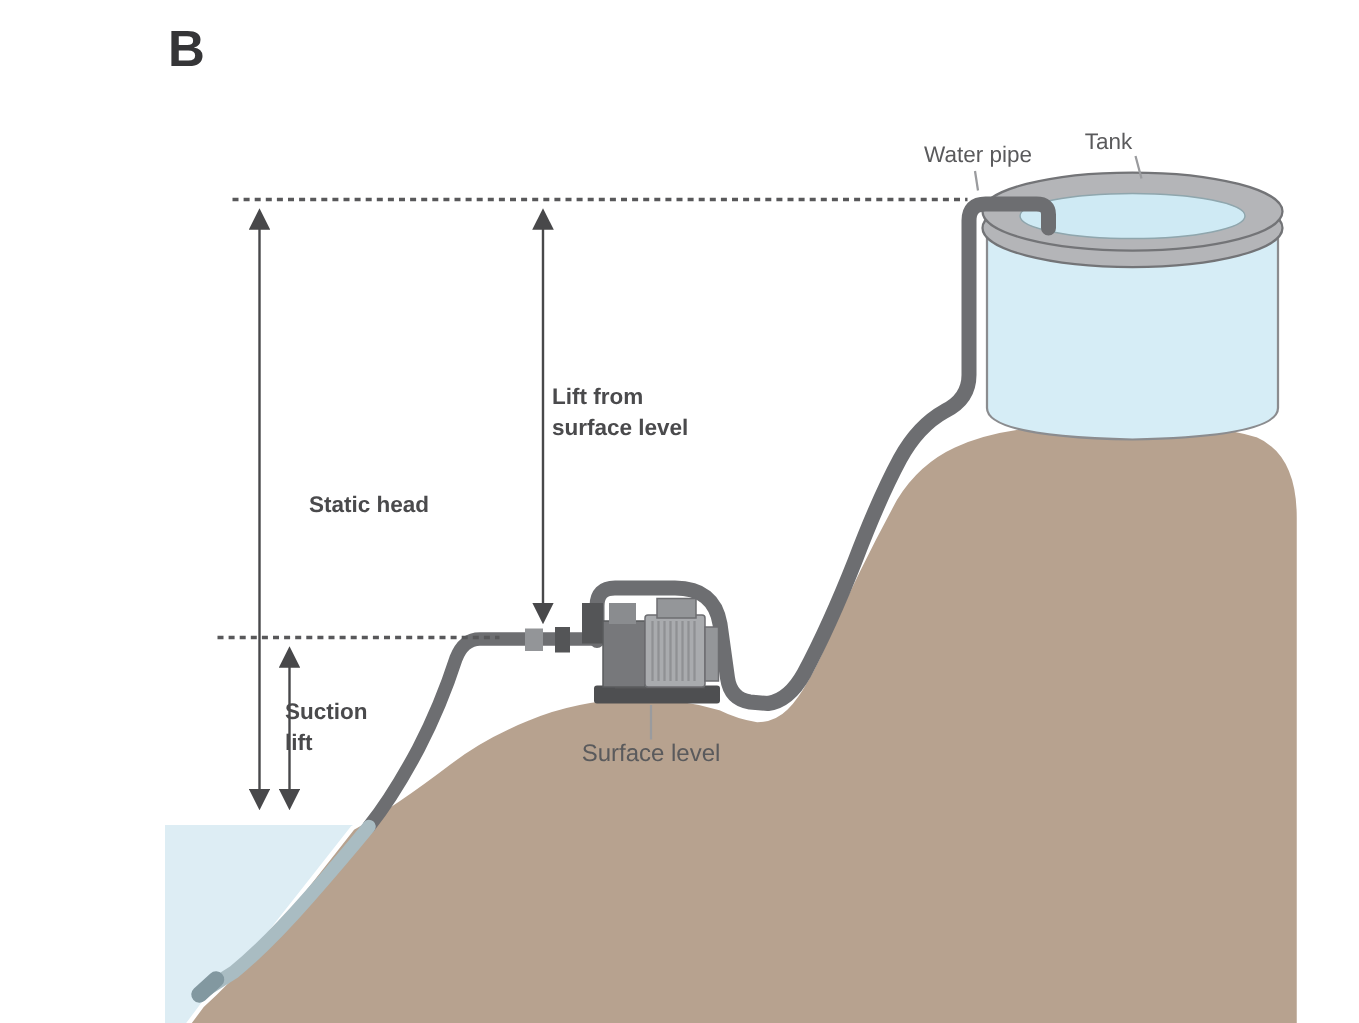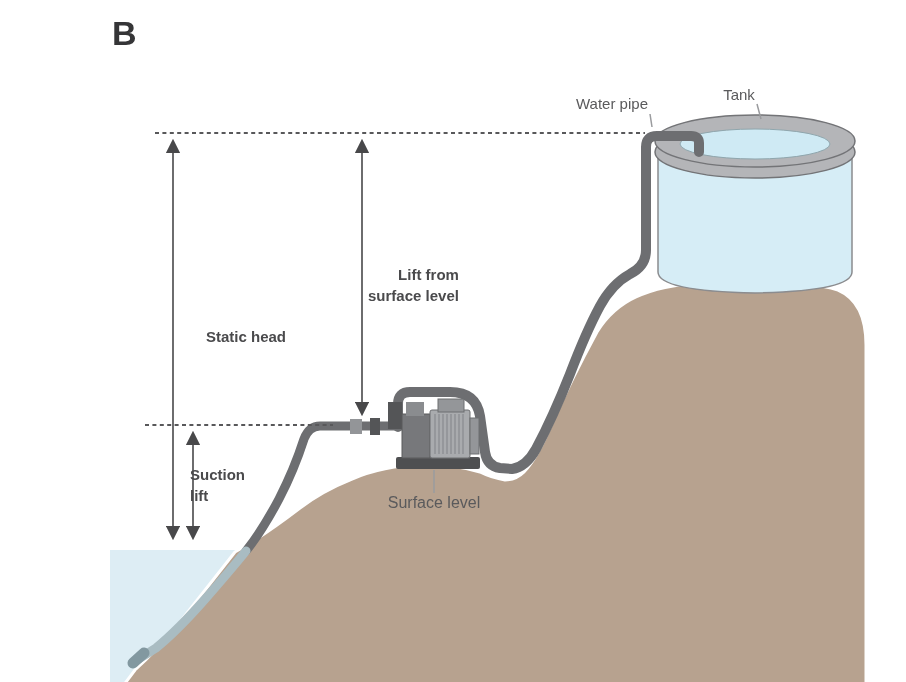--- a/index.html
+++ b/index.html
@@ -121,25 +121,25 @@
     <line x1="362" y1="142" x2="362" y2="413" stroke="#48484a" stroke-width="1.6" marker-start="url(#arrowStart)" marker-end="url(#arrowEnd)"></line>
     <line x1="193" y1="434" x2="193" y2="537" stroke="#48484a" stroke-width="1.6" marker-start="url(#arrowStart)" marker-end="url(#arrowEnd)"></line>
 
     <line x1="650" y1="114" x2="652" y2="127" stroke="#9a9b9e" stroke-width="1.5"></line>
     <line x1="757" y1="104" x2="761" y2="119" stroke="#9a9b9e" stroke-width="1.5"></line>
     <line x1="434" y1="470" x2="434" y2="493" stroke="#9a9b9e" stroke-width="1.5"></line>
   </svg>
 
   <div class="panel-letter">B</div>
 
-  <div class="lbl-light center" style="left:612px;top:95px;text-align:right;">Water pipe</div>
+  <div class="lbl-light center" style="left:652px;top:95px;text-align:right;">Water pipe</div>
 
   <div class="lbl-light center" style="left:739px;top:86px;">Tank</div>
 
-  <div class="lbl" style="left:368px;top:264px;text-align:right;">Lift from
+  <div class="lbl" style="left:368px;top:254px;">Lift from
 surface level</div>
 
   <div class="lbl" style="left:186px;top:326px;margin-left:20px;">Static head</div>
 
   <div class="lbl" style="left:190px;top:464px;">Suction
 lift</div>
 
   <div class="lbl-light center" style="left:434px;top:494px;font-size:16px;">Surface level</div>
 </div>
 

